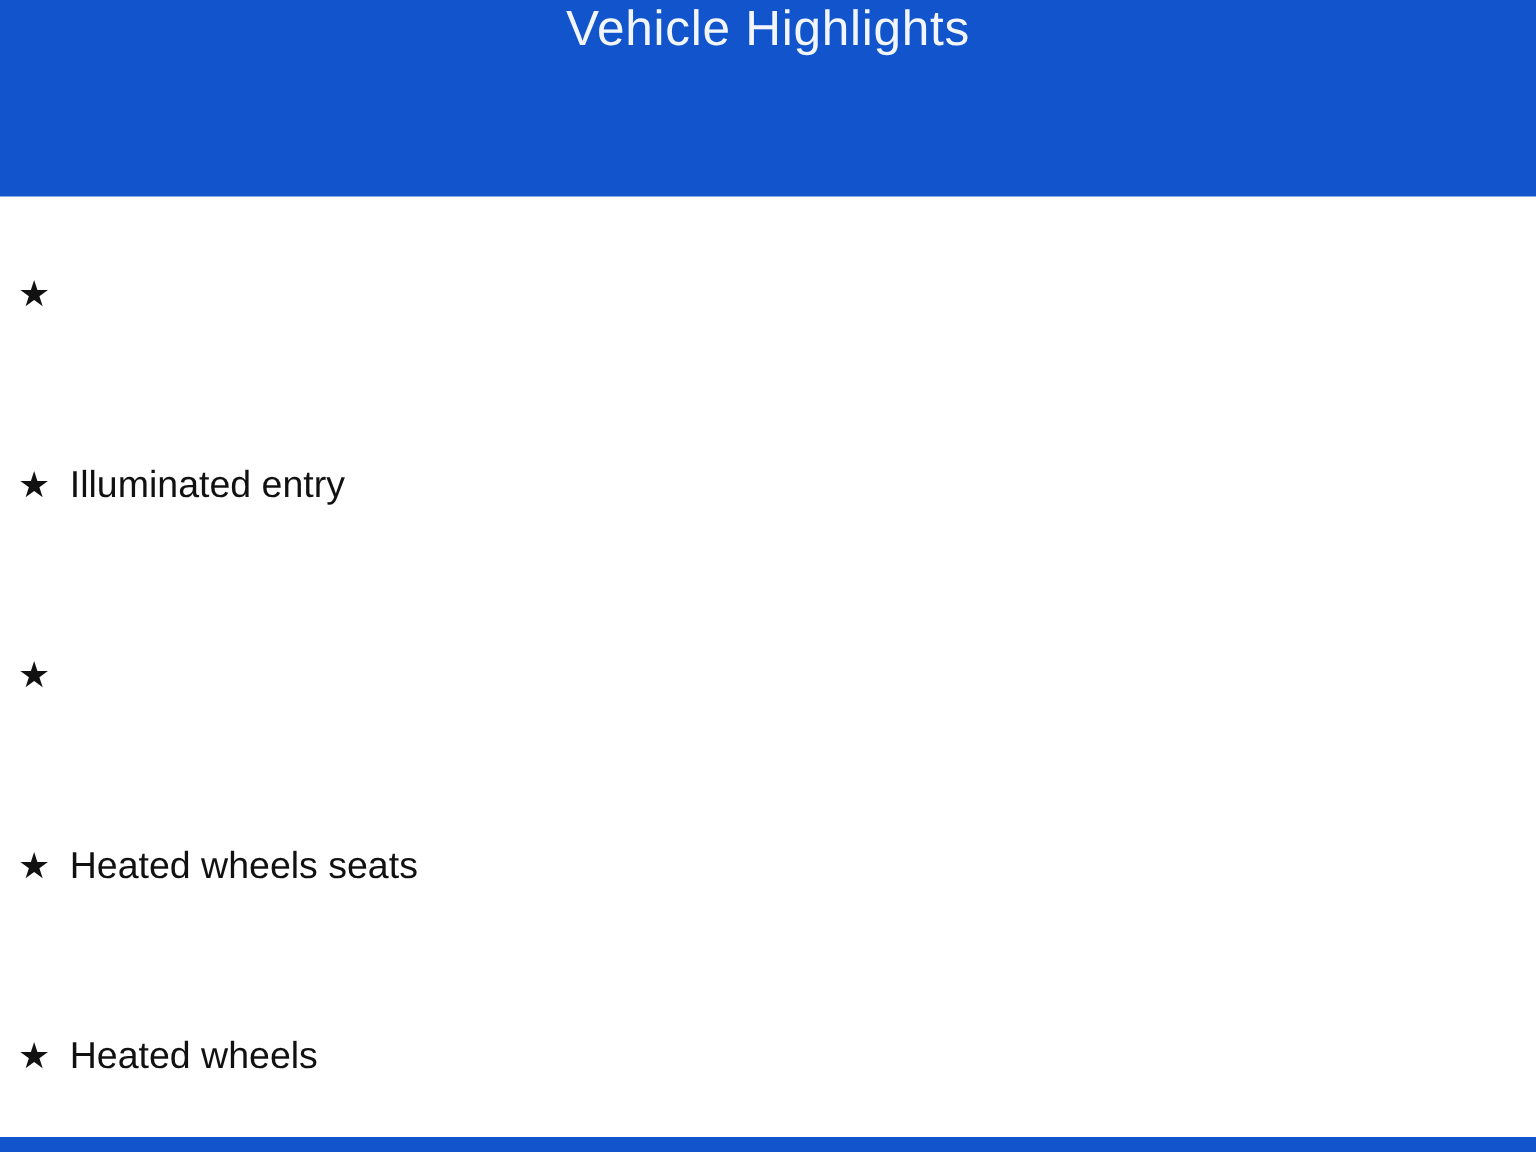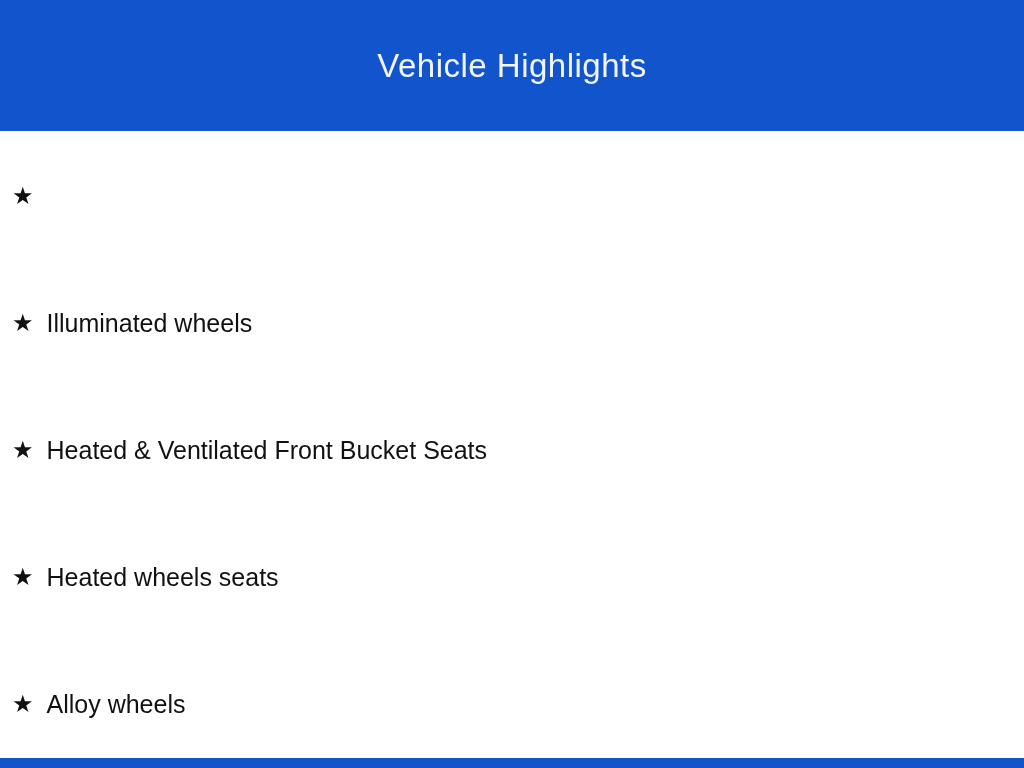--- a/index.html
+++ b/index.html
@@ -19,21 +19,21 @@
     width: 1024px;
     height: 768px;
     overflow: hidden;
     background: var(--bg);
   }
   .title-bar {
     width: 100%;
     height: 131px;
     background: var(--accent);
     display: flex;
-    align-items: center;
+    align-items: flex-start;
     justify-content: center;
   }
   .page-title {
     color: var(--title-text);
     font-size: 33px;
     font-weight: 400;
     letter-spacing: 0.5px;
   }
   .highlights-list {
     list-style: none;
@@ -76,31 +76,30 @@
   <header class="title-bar">
     <h1 class="page-title">Vehicle Highlights</h1>
   </header>
 
   <ul class="highlights-list">
     <li class="highlight-item">
       <span class="star-icon">★</span>
     </li>
     <li class="highlight-item">
       <span class="star-icon">★</span>
-      <span class="item-label">Illuminated wheels</span>
+      <span class="item-label">Illuminated entry</span>
     </li>
     <li class="highlight-item">
       <span class="star-icon">★</span>
-      <span class="item-label">Heated &amp; Ventilated Front Bucket Seats</span>
     </li>
     <li class="highlight-item">
       <span class="star-icon">★</span>
       <span class="item-label">Heated wheels seats</span>
     </li>
     <li class="highlight-item">
       <span class="star-icon">★</span>
-      <span class="item-label">Alloy wheels</span>
+      <span class="item-label">Heated wheels</span>
     </li>
   </ul>
 
   <div class="footer-bar"></div>
 
 </div>
 
 </body></html>

